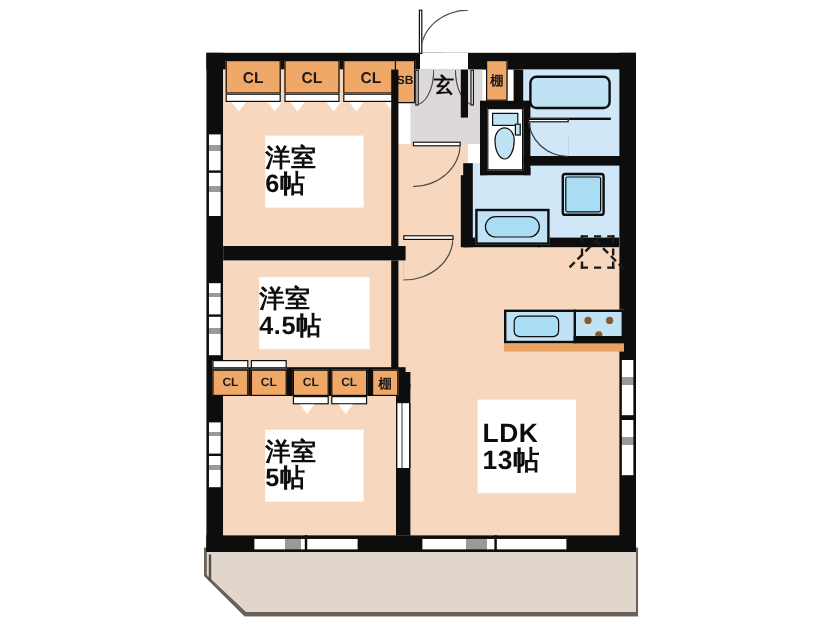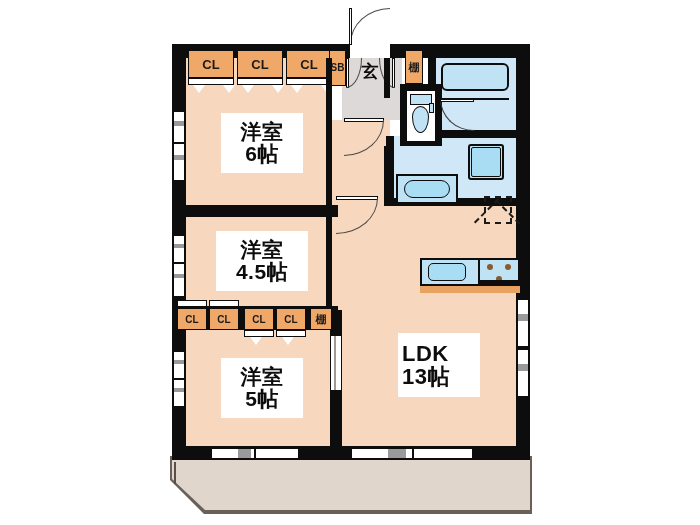--- a/index.html
+++ b/index.html
@@ -28,21 +28,21 @@
   .closet    { background: #f0a868; border: 1px solid #0d0d0d; }
   .white     { background: #ffffff; }
   .fixture   { background: #bfe2f5; border: 2px solid #0d0d0d; }
 
   
   .label-box {
     background: #ffffff;
     color: #0d0d0d;
     display: flex;
     flex-direction: column;
-    align-items: center;
+    align-items: flex-start;
     justify-content: center;
     line-height: 1.05;
     font-weight: 700;
     letter-spacing: 0.5px;
   }
   .rm-name { font-size: 21px; }
   .rm-size { font-size: 21px; }
   .ldk-name { font-size: 22px; }
   .ldk-size { font-size: 22px; }
 
@@ -303,18 +303,18 @@
   <div class="abs label-box" style="left:216px; top:231px; width:92px; height:60px;">
     <div class="rm-name">洋室</div>
     <div class="rm-size">4.5帖</div>
   </div>
 
   <div class="abs label-box" style="left:221px; top:358px; width:82px; height:60px;">
     <div class="rm-name">洋室</div>
     <div class="rm-size">5帖</div>
   </div>
 
-  <div class="abs label-box" style="left:398px; top:333px; width:82px; height:64px; align-items:flex-start; padding-left:4px;">
+  <div class="abs label-box" style="left:398px; top:333px; width:82px; height:78px; align-items:flex-start; padding-left:4px;">
     <div class="ldk-name">LDK</div>
     <div class="ldk-size">13帖</div>
   </div>
 
 </div>
 
 </body></html>

